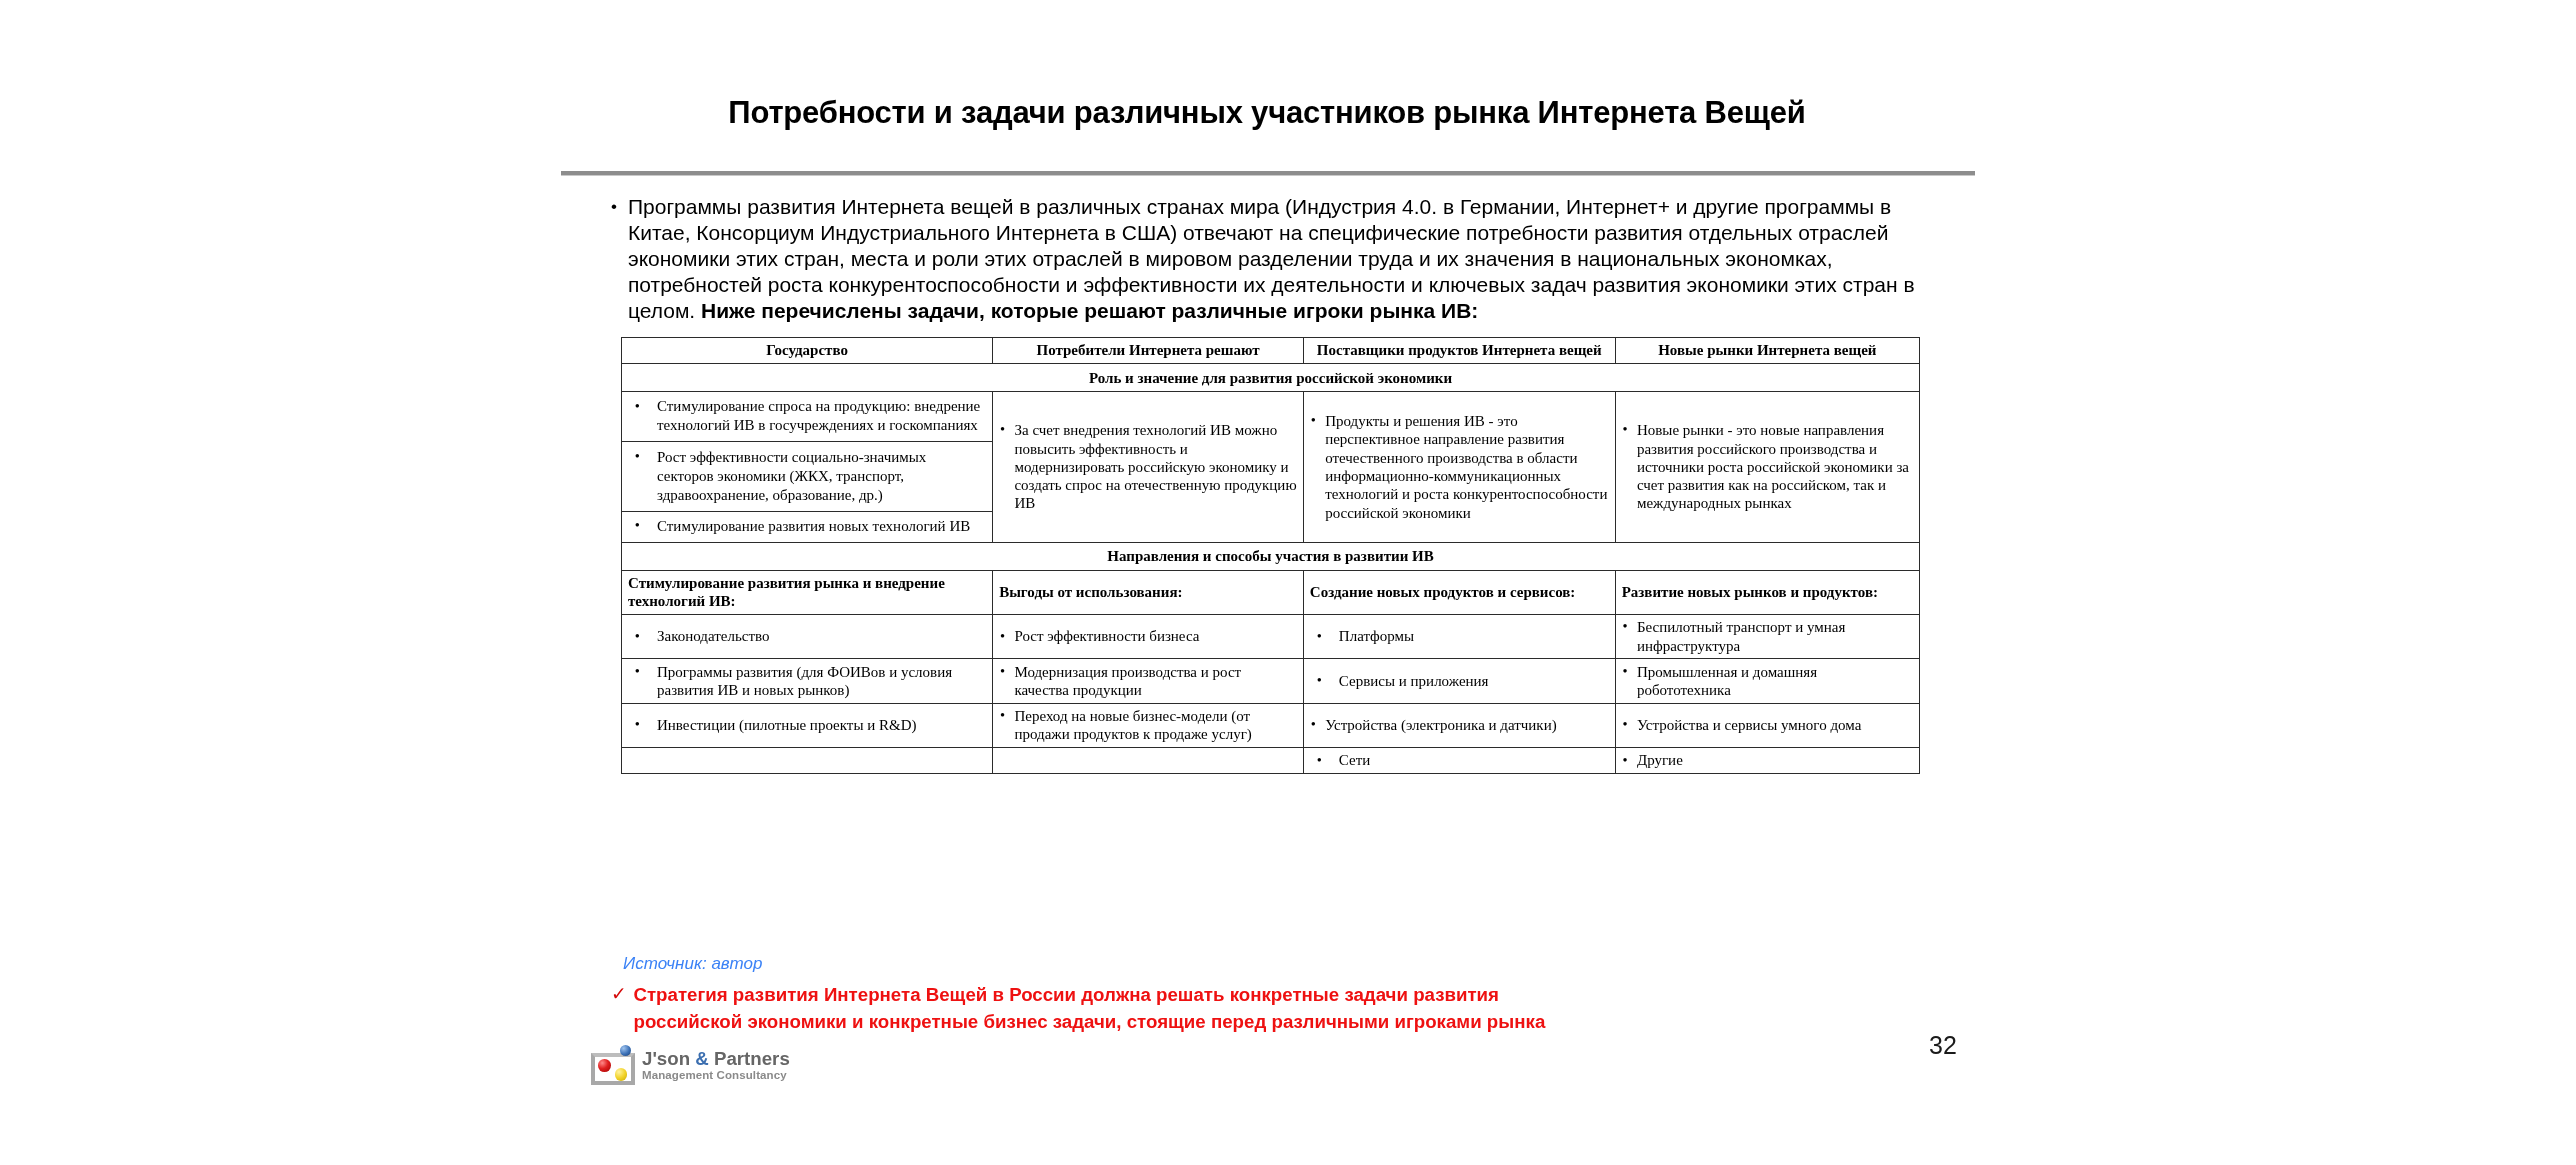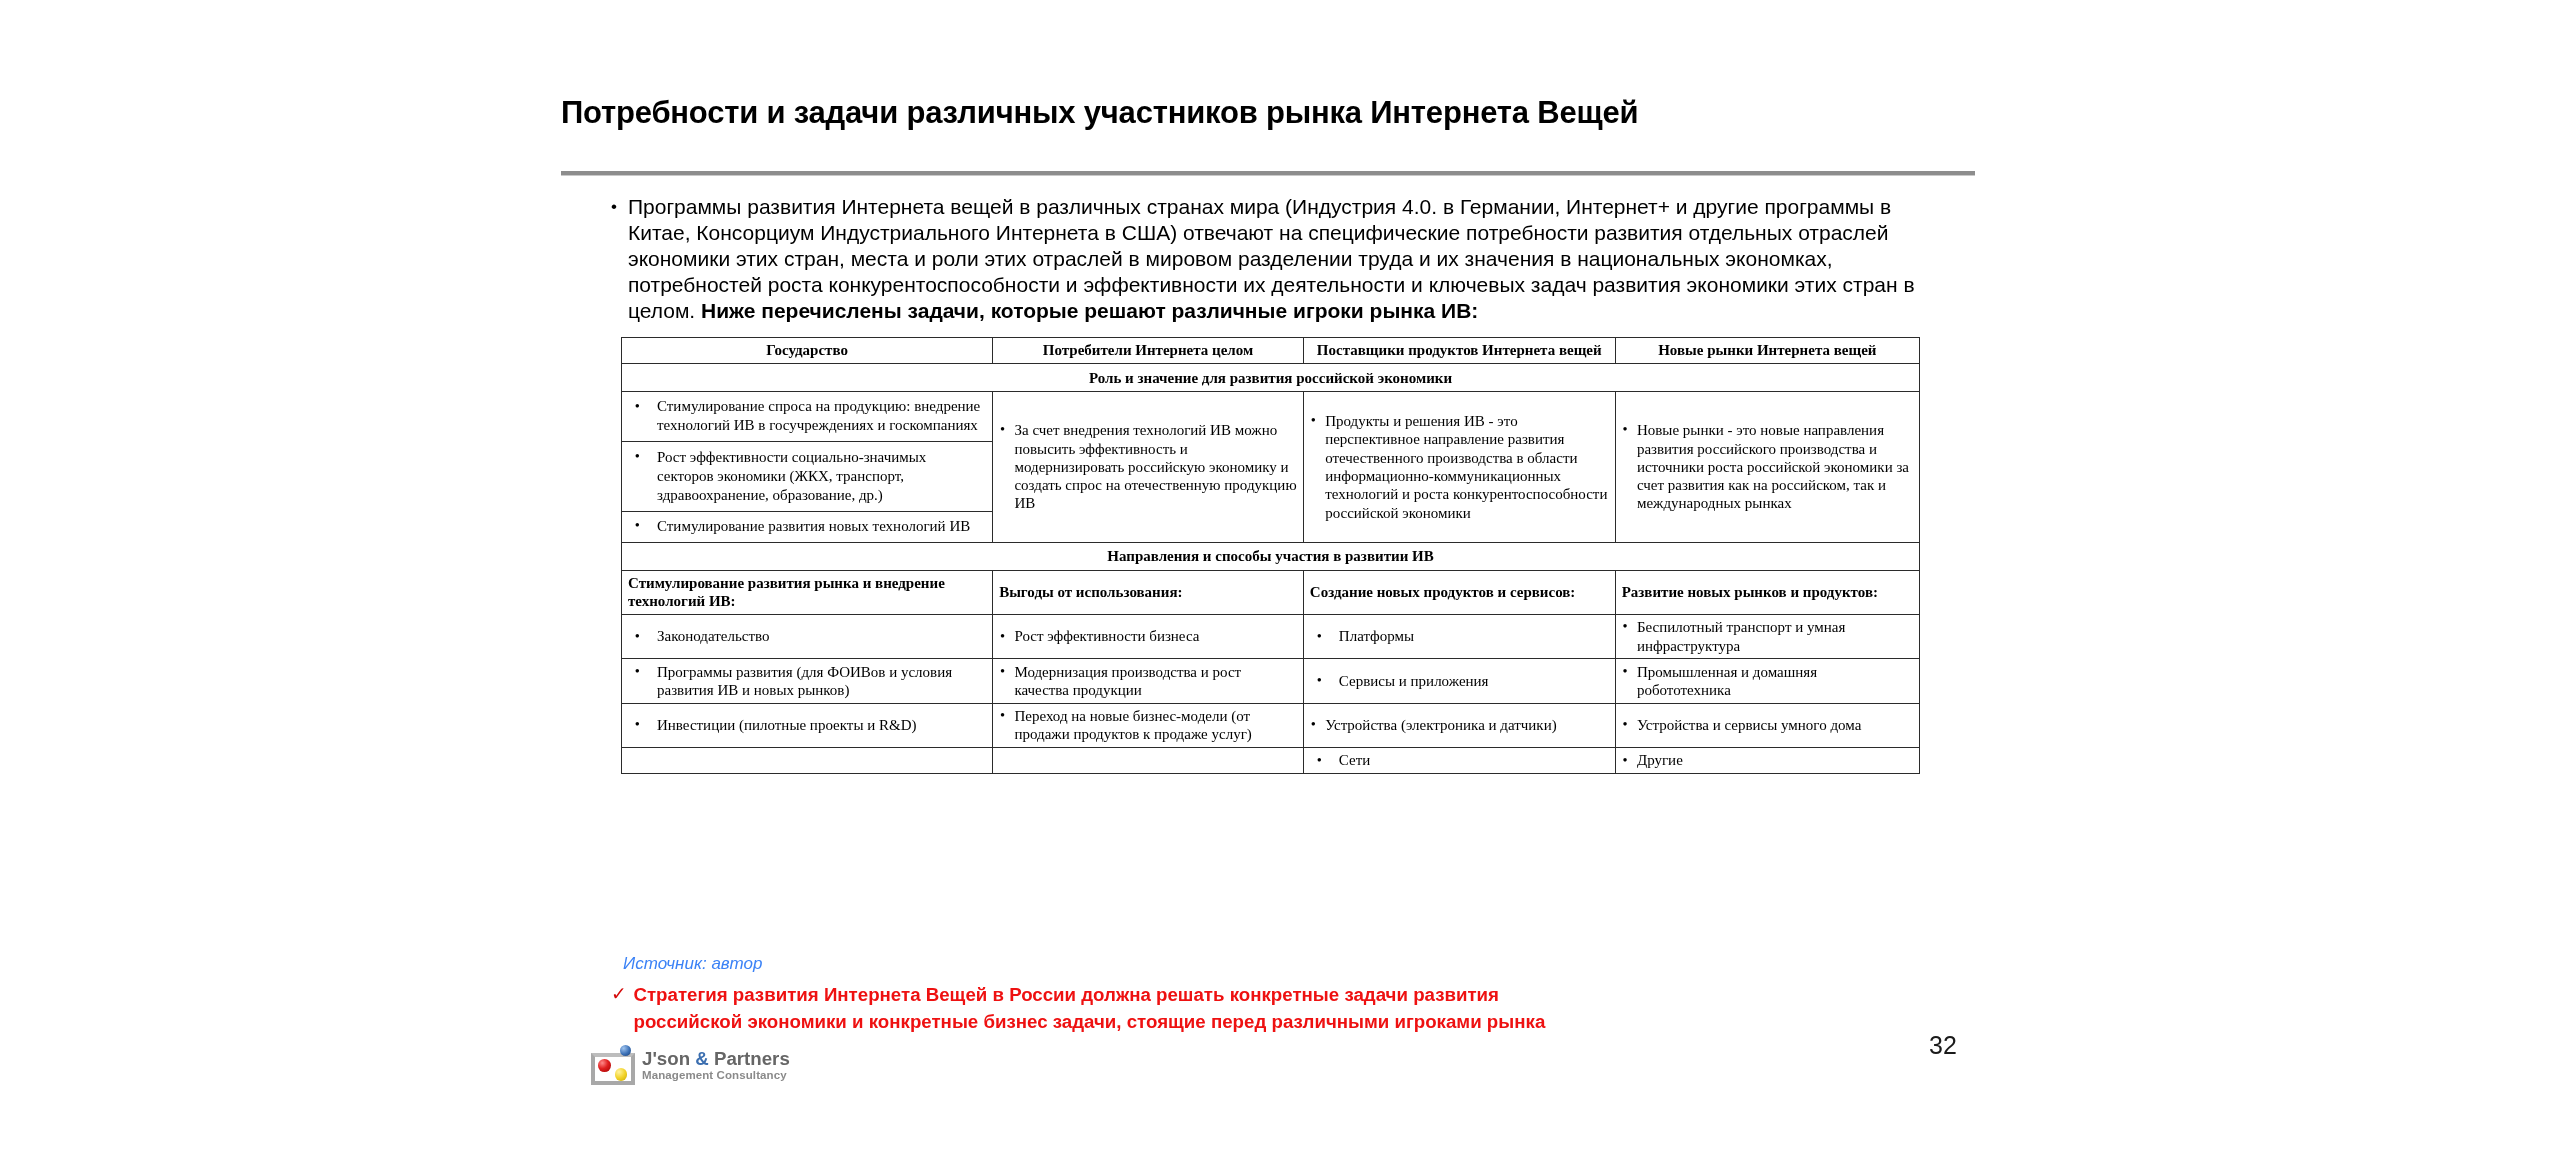--- a/index.html
+++ b/index.html
@@ -15,20 +15,21 @@
     position: relative;
     overflow: hidden;
   }
 
   
   .slide-title {
     position: absolute;
     left: 561px;
     top: 95px;
     width: 1412px;
+    text-align: center;
     font-family: "Liberation Sans", "DejaVu Sans", sans-serif;
     font-weight: bold;
     font-size: 31px;
     letter-spacing: -0.2px;
     color: #000000;
   }
   .title-rule {
     position: absolute;
     left: 561px;
     top: 171px;
@@ -274,21 +275,21 @@
 <table class="tbl">
   <colgroup>
     <col class="col1">
       <col class="col2">
       <col class="col3">
       <col class="col4">
   </colgroup>
   <thead>
     <tr>
       <th>Государство</th>
-      <th>Потребители Интернета целом</th>
+      <th>Потребители Интернета решают</th>
       <th>Поставщики продуктов Интернета вещей</th>
       <th>Новые рынки Интернета вещей</th>
     </tr>
   </thead>
   <tbody>
 
     <tr class="section-row">
       <td colspan="4">Роль и значение для развития российской экономики</td>
     </tr>
 

